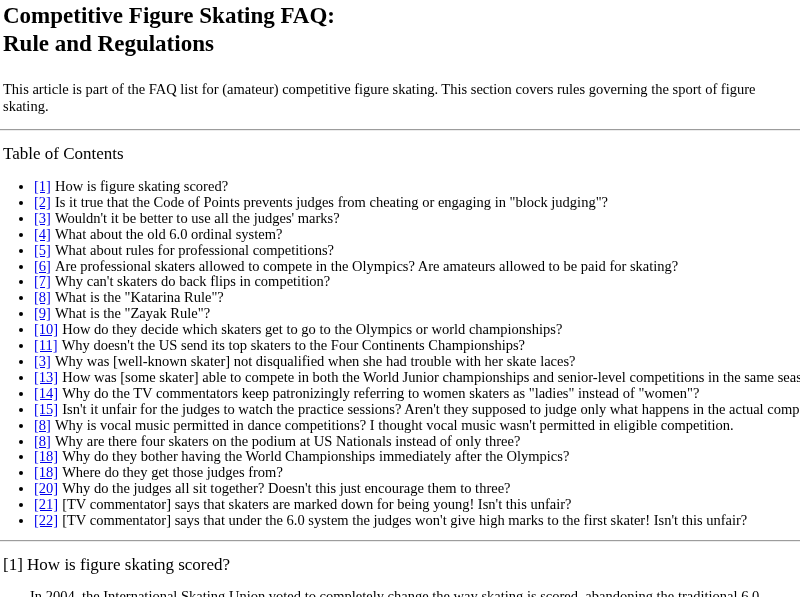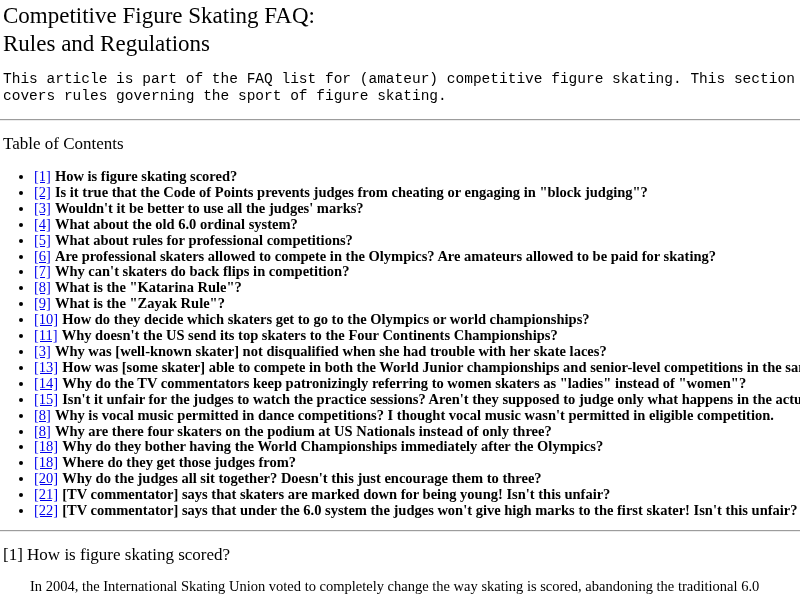--- a/index.html
+++ b/index.html
@@ -10,27 +10,26 @@
     padding: 2px 3px;
     overflow: hidden;
     background: #ffffff;
     color: #000000;
     font-family: "Liberation Serif", "DejaVu Serif", serif;
     font-size: 14.5px;
   }
   h1.page-title {
     font-size: 23px;
     line-height: 28px;
-    font-weight: normal;
-    margin: 0 0 13px 0;
+    font-weight: bold;
+    margin: 0 0 23px 0;
   }
   p.intro {
     line-height: 17px;
     margin: 0;
-    font-family: Liberation Mono, monospace;
   }
   hr.divider {
     height: 0;
     border: 0;
     border-top: 1px solid #9c9c9c;
     border-bottom: 1px solid #ececec;
     margin-left: -3px;
     margin-right: -3px;
   }
   hr.divider-top { margin-top: 14px; }
@@ -48,33 +47,33 @@
   }
   ul.toc-list li {
     line-height: 15.9px;
     white-space: nowrap;
   }
   a.toc-link {
     color: #0000EE;
     text-decoration: underline;
     cursor: pointer;
   }
-  ul.toc-list li .toc-question { padding-left: 4px; font-weight: bold; }
+  ul.toc-list li .toc-question { padding-left: 4px; }
   h2.section-heading { margin-top: 13px; }
   blockquote.answer {
     margin: 13px 8px 0 27px;
     line-height: 17px;
   }
 </style>
 </head>
 <body>
 
 <div>
 
-  <h1 class="page-title"><span>Competitive Figure Skating FAQ:</span><br><span>Rules and Regulations</span></h1>
+  <h1 class="page-title"><span>Competitive Figure Skating FAQ:</span><br><span>Rule and Regulations</span></h1>
 
   <p class="intro">This article is part of the FAQ list for (amateur) competitive figure skating. This section covers rules governing the sport of figure skating.</p>
 
   <hr class="divider divider-top">
 
   <h2 class="toc-heading">Table of Contents</h2>
 
   <ul class="toc-list" id="toc-list">
       <li><a class="toc-link" href="#">[1]</a><span class="toc-question">How is figure skating scored?</span></li>
       <li><a class="toc-link" href="#">[2]</a><span class="toc-question">Is it true that the Code of Points prevents judges from cheating or engaging in "block judging"?</span></li>

